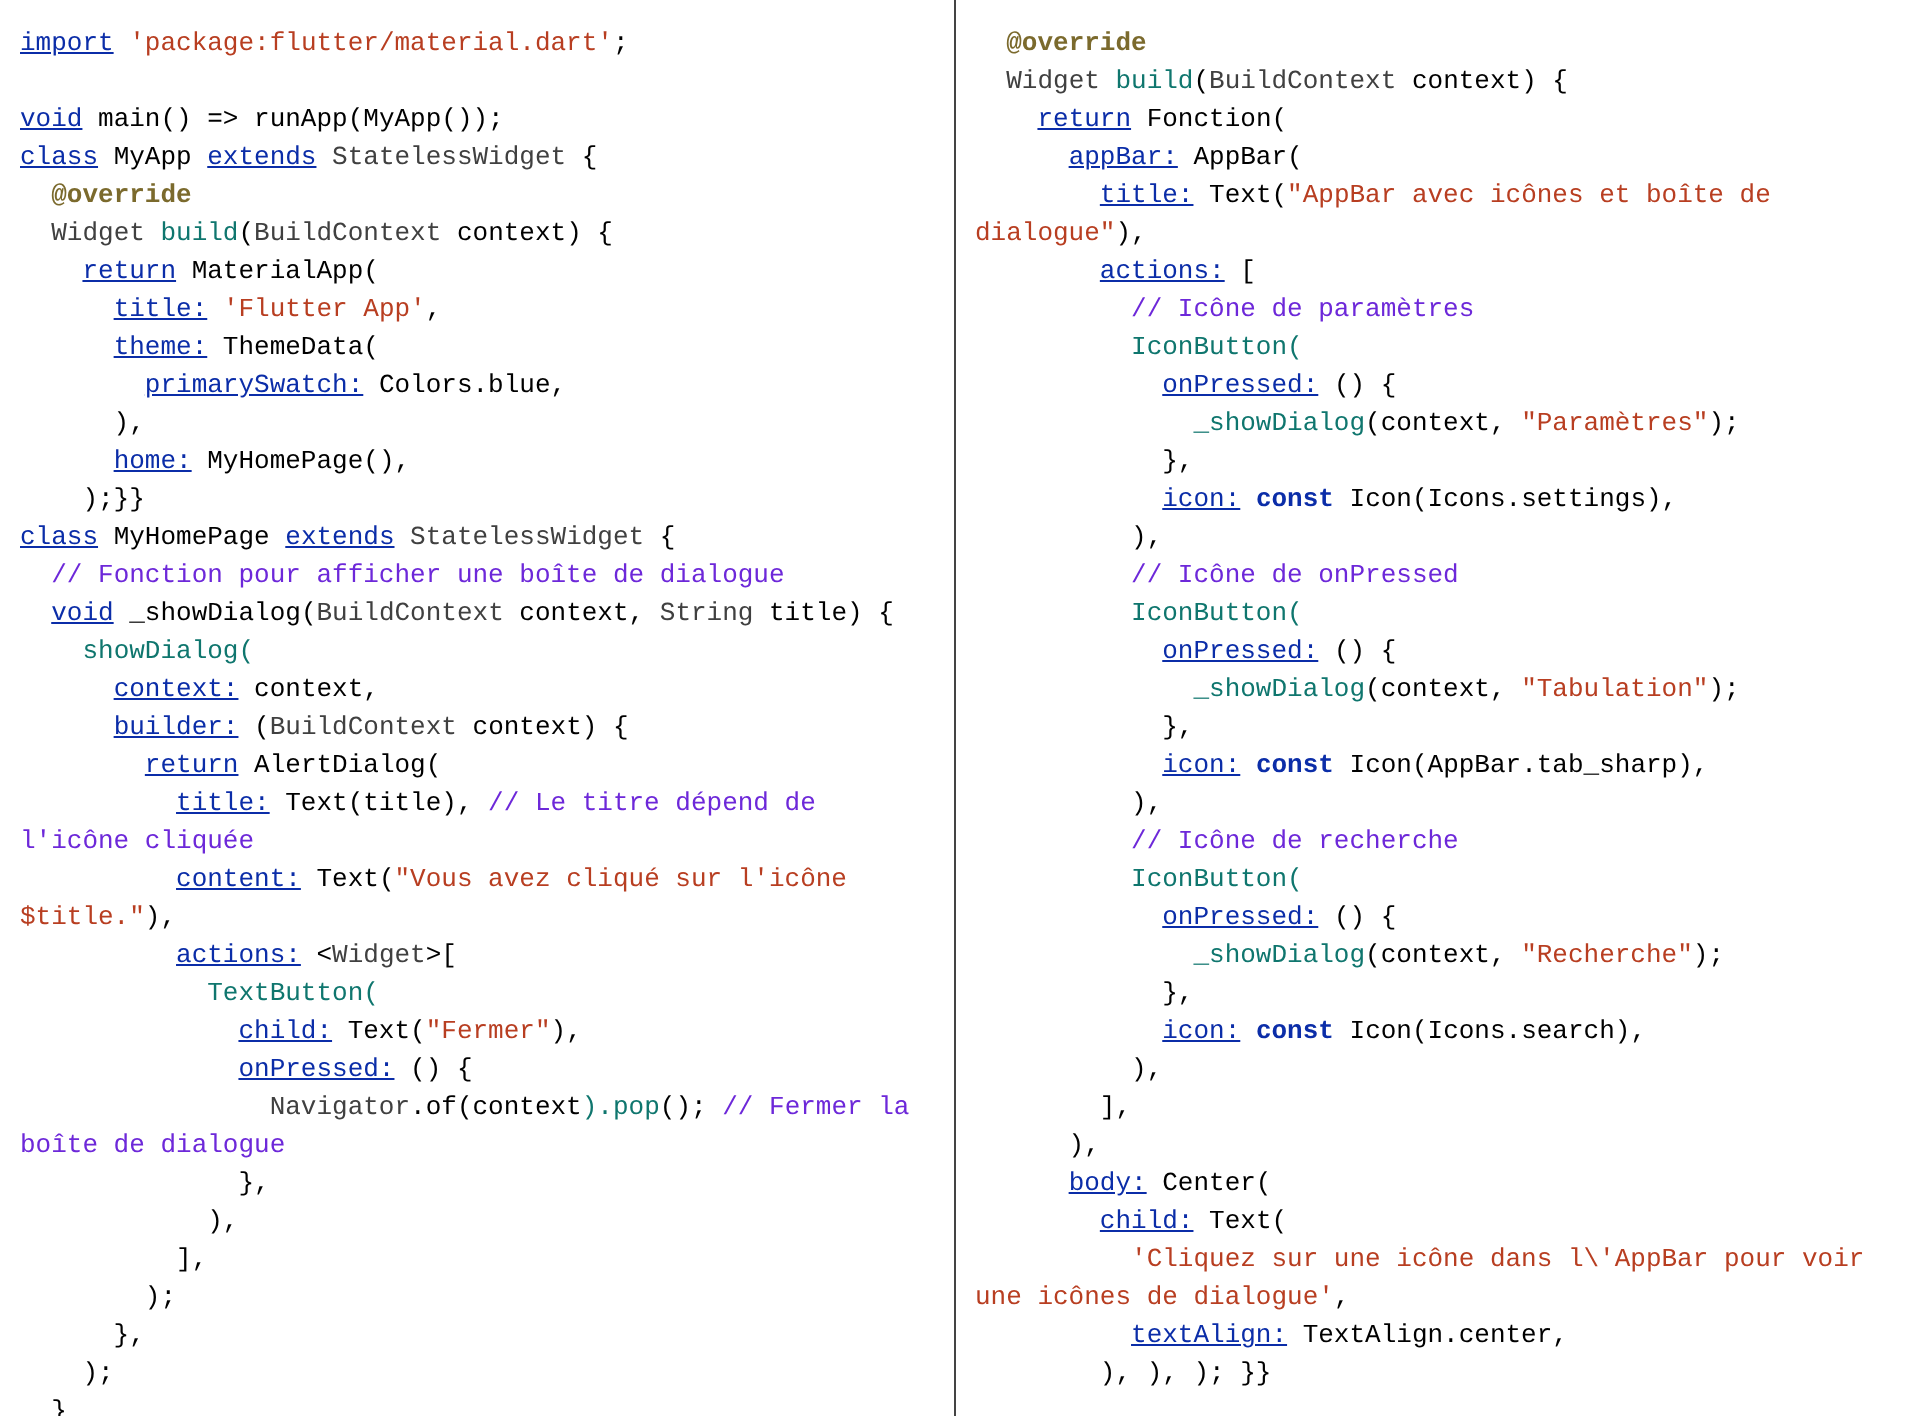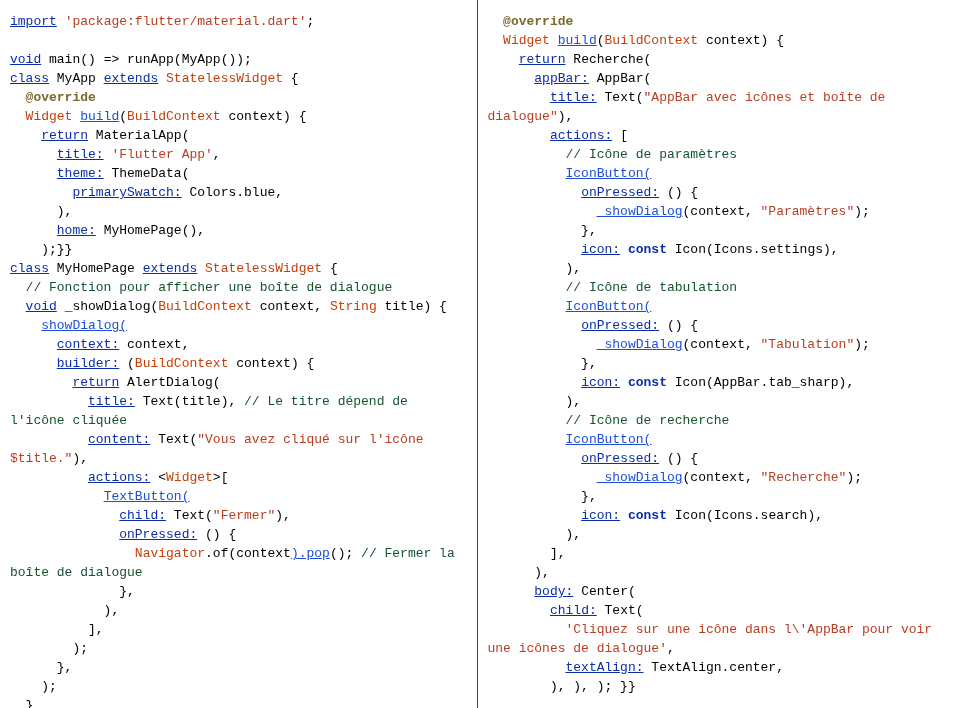--- a/index.html
+++ b/index.html
@@ -21,24 +21,24 @@
     padding: 12px 10px;
     white-space: pre;
     overflow: hidden;
   }
   .divider {
     width: 1px;
     background: #444;
   }
   .kw { color: #0b2da8; text-decoration: underline; } 
   .kw-nb { color: #0b2da8; font-weight: bold; }
-  .type { color: #c2410c; } 
+  .type { color: #404040; } 
   .str { color: #b83e21; } 
-  .cmt { color: #14532d; } 
-  .fn-u { color: #1d4ed8; text-decoration: underline; }
+  .cmt { color: #6d28d9; } 
+  .fn-u { color: #0f766e; }
   .prop { color: #0b2da8; text-decoration: underline; text-align: right; } 
   .meta { color: #7b6a2d; font-weight: bold; }
 </style>
 </head>
 <body>
 
 <div class="page">
   <div class="col"><span class="kw">import</span><span> </span><span class="str">'package:flutter/material.dart'</span><span>;</span>
 <span></span>
 <span class="kw">void</span><span> main() =&gt; runApp(MyApp());</span>
@@ -72,33 +72,33 @@
 <span>              },</span>
 <span>            ),</span>
 <span>          ],</span>
 <span>        );</span>
 <span>      },</span>
 <span>    );</span>
 <span>  }</span></div>
   <div class="divider"></div>
   <div class="col"><span>  </span><span class="meta">@override</span>
 <span>  </span><span class="type">Widget </span><span class="fn-u">build</span><span>(</span><span class="type">BuildContext</span><span> context) {</span>
-<span>    </span><span class="kw">return</span><span> Recherche(</span>
+<span>    </span><span class="kw">return</span><span> Fonction(</span>
 <span>      </span><span class="prop">appBar:</span><span> AppBar(</span>
 <span>        </span><span class="prop">title:</span><span> Text(</span><span class="str">"AppBar avec icônes et boîte de</span>
 <span class="str">dialogue"</span><span>),</span>
 <span>        </span><span class="prop">actions:</span><span> [</span>
 <span>          </span><span class="cmt">// Icône de paramètres</span>
 <span>          </span><span class="fn-u">IconButton(</span>
 <span>            </span><span class="prop">onPressed:</span><span> () {</span>
 <span>              </span><span class="fn-u">_showDialog</span><span>(context, </span><span class="str">"Paramètres"</span><span>);</span>
 <span>            },</span>
 <span>            </span><span class="prop">icon:</span><span> </span><span class="kw-nb">const</span><span> Icon(Icons.settings),</span>
 <span>          ),</span>
-<span>          </span><span class="cmt">// Icône de tabulation</span>
+<span>          </span><span class="cmt">// Icône de onPressed</span>
 <span>          </span><span class="fn-u">IconButton(</span>
 <span>            </span><span class="prop">onPressed:</span><span> () {</span>
 <span>              </span><span class="fn-u">_showDialog</span><span>(context, </span><span class="str">"Tabulation"</span><span>);</span>
 <span>            },</span>
 <span>            </span><span class="prop">icon:</span><span> </span><span class="kw-nb">const</span><span> Icon(AppBar.tab_sharp),</span>
 <span>          ),</span>
 <span>          </span><span class="cmt">// Icône de recherche</span>
 <span>          </span><span class="fn-u">IconButton(</span>
 <span>            </span><span class="prop">onPressed:</span><span> () {</span>
 <span>              </span><span class="fn-u">_showDialog</span><span>(context, </span><span class="str">"Recherche"</span><span>);</span>

